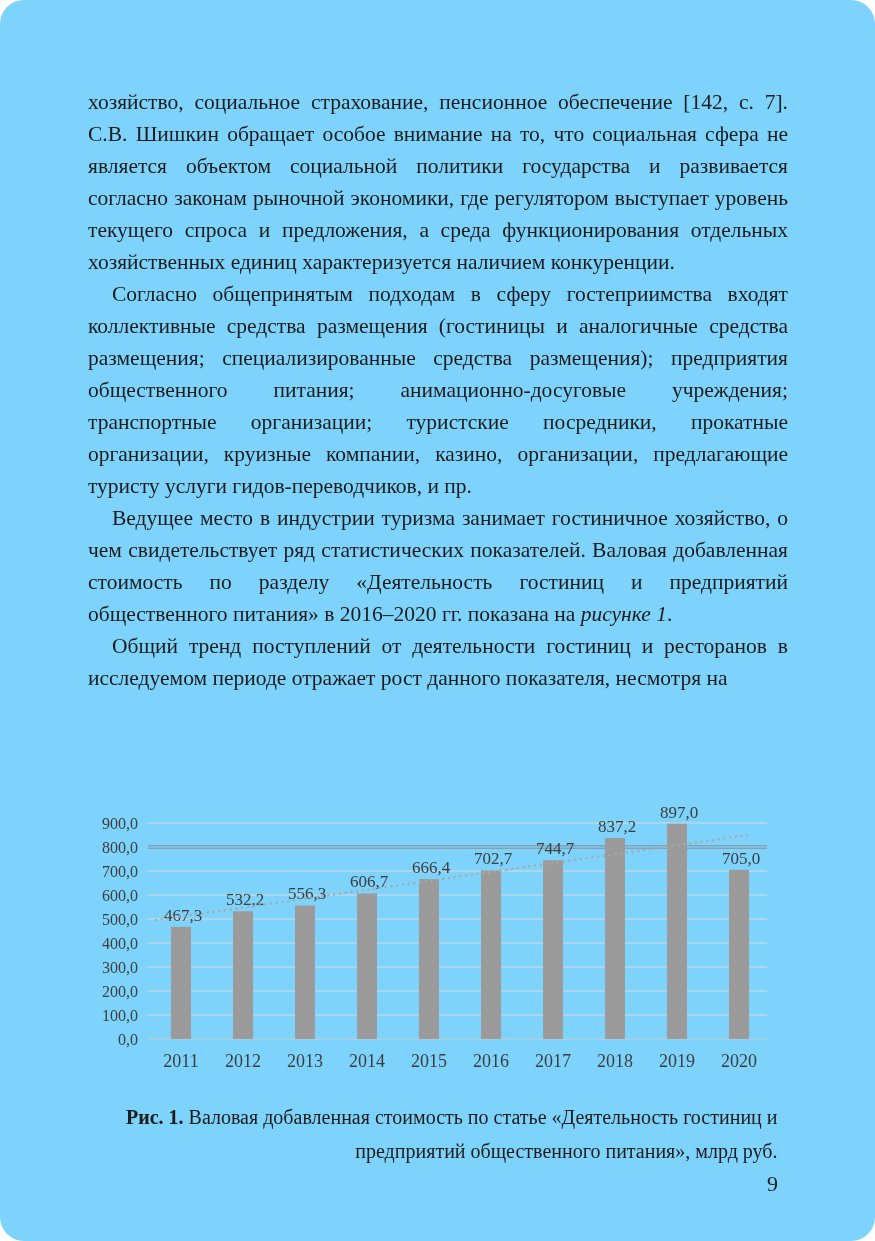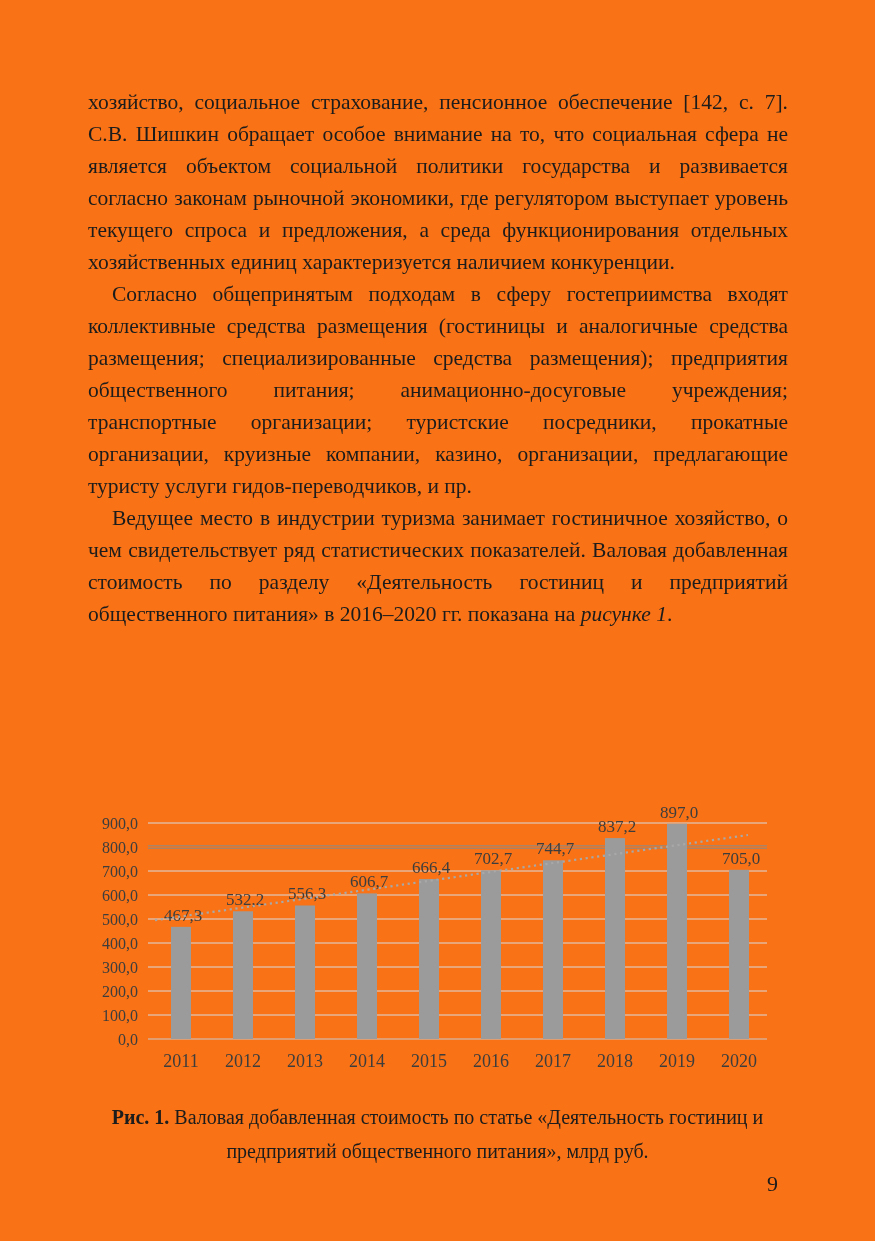--- a/index.html
+++ b/index.html
@@ -6,21 +6,22 @@
   body{
     width:875px;height:1241px;
     background:#ffffff;
     font-family:"Liberation Serif","DejaVu Serif",serif;
     color:#1c1c1c;
     position:relative;
     overflow:hidden;
   }
   .page{
     position:absolute;inset:0;
-    background:#f97316;
+    background:#7dd3fc;
+    border-radius:24px;
   }
   .body-text{
     position:absolute;
     top:86px;left:88px;right:87px;
     font-size:21.5px;
     line-height:32px;
     text-align:justify;
   }
   .body-text p{margin:0;text-indent:24px;}
   .body-text p.continuation{text-indent:0;}
@@ -29,41 +30,42 @@
     position:absolute;
     left:80px;top:800px;
     width:710px;height:280px;
   }
   .chart-wrap svg{display:block;width:710px;height:280px;}
   .caption{
     position:absolute;
     top:1100px;left:0;right:0;
     margin:0 auto;
     width:680px;
-    text-align:center;
+    text-align:right;
     font-size:20px;
     line-height:34px;
   }
   .caption b{font-weight:bold;}
   .page-number{
     position:absolute;
     top:1170px;right:97px;
     font-size:22px;
     line-height:28px;
   }
 </style>
 </head>
 <body>
 
 <div class="page">
 
   <div class="body-text">
     <p class="continuation">хозяйство, социальное страхование, пенсионное обеспечение [142, с. 7]. С.В. Шишкин обращает особое внимание на то, что социальная сфера не является объектом социальной политики государства и развивается согласно законам рыночной экономики, где регулятором выступает уровень текущего спроса и предложения, а среда функционирования отдельных хозяйственных единиц характеризуется наличием конкуренции.</p>
     <p>Согласно общепринятым подходам в сферу гостеприимства входят коллективные средства размещения (гостиницы и аналогичные средства размещения; специализированные средства размещения); предприятия общественного питания; анимационно-досуговые учреждения; транспортные организации; туристские посредники, прокатные организации, круизные компании, казино, организации, предлагающие туристу услуги гидов-переводчиков, и пр.</p>
     <p><span>Ведущее место в индустрии туризма занимает гостиничное хозяйство, о чем свидетельствует ряд статистических показателей. Валовая добавленная стоимость по разделу «Деятельность гостиниц и предприятий общественного питания» в 2016–2020 гг. показана на </span><em>рисунке 1</em><span>.</span></p>
+    <p>Общий тренд поступлений от деятельности гостиниц и ресторанов в исследуемом периоде отражает рост данного показателя, несмотря на</p>
   </div>
 
   <div class="chart-wrap">
     <svg id="chart-svg" viewBox="0 0 710 280">
         <line x1="68" y1="239" x2="687" y2="239" stroke="#c9c9c9" stroke-width="1"></line>
         <text x="58" y="244.5" text-anchor="end" font-size="16" fill="#3d3d3d">0,0</text>
         <line x1="68" y1="215" x2="687" y2="215" stroke="#d9d9d9" stroke-width="1"></line>
         <text x="58" y="220.5" text-anchor="end" font-size="16" fill="#3d3d3d">100,0</text>
         <line x1="68" y1="191" x2="687" y2="191" stroke="#d9d9d9" stroke-width="1"></line>
         <text x="58" y="196.5" text-anchor="end" font-size="16" fill="#3d3d3d">200,0</text>

